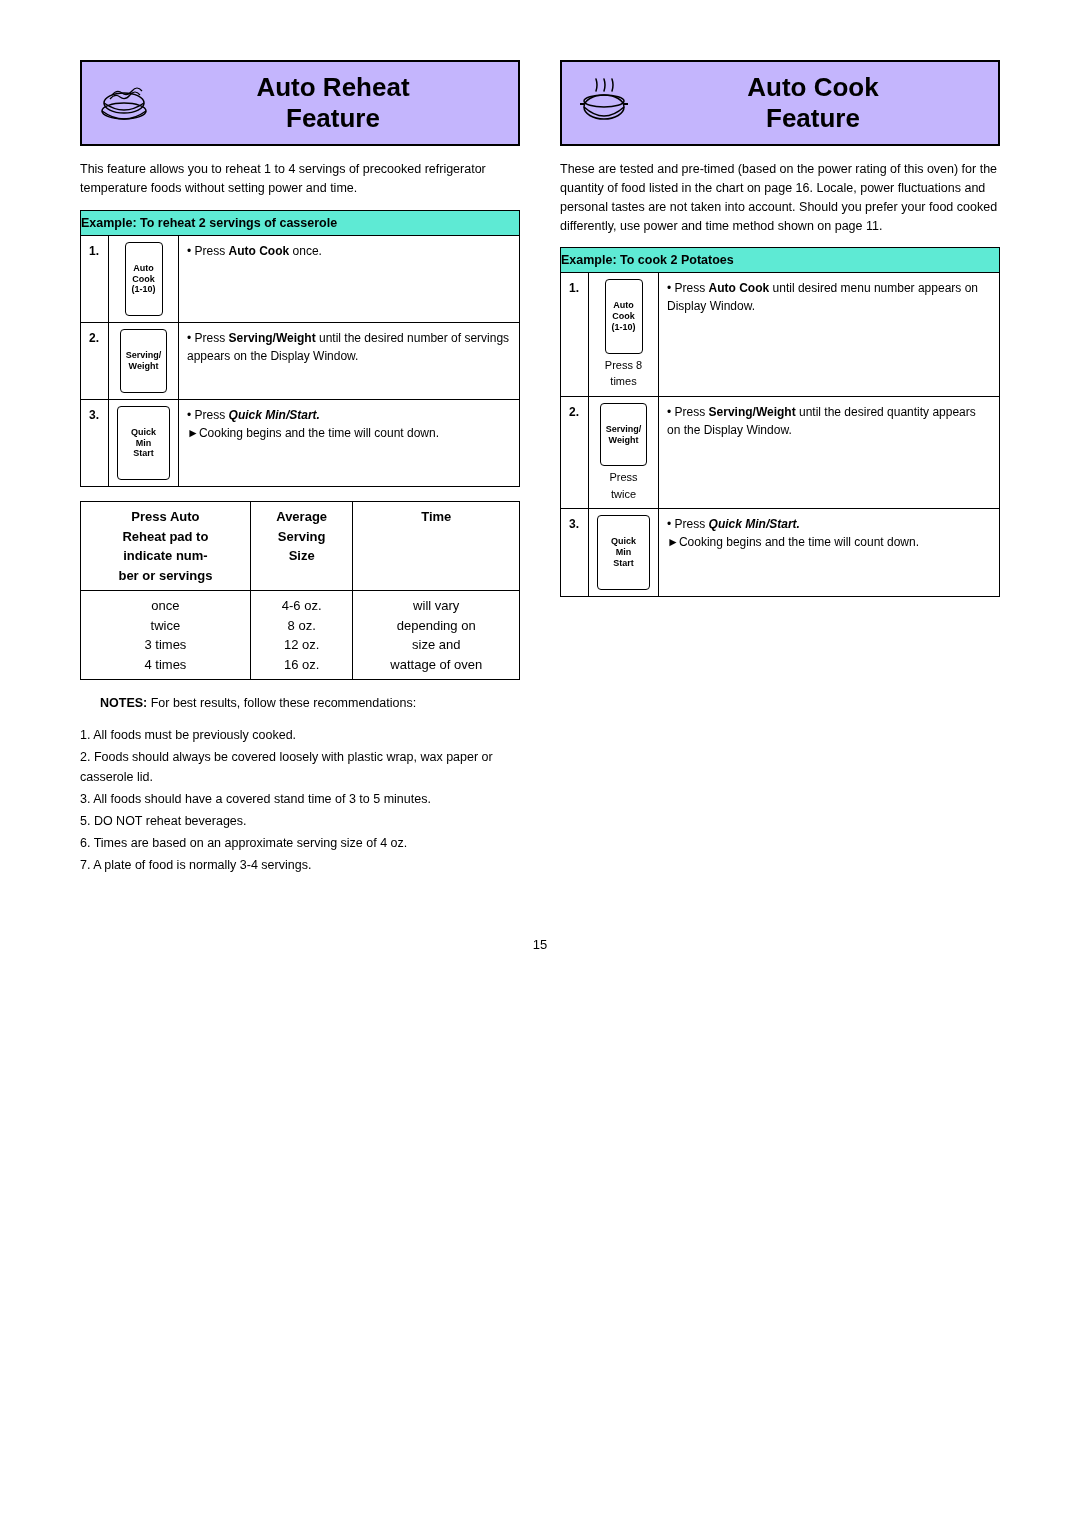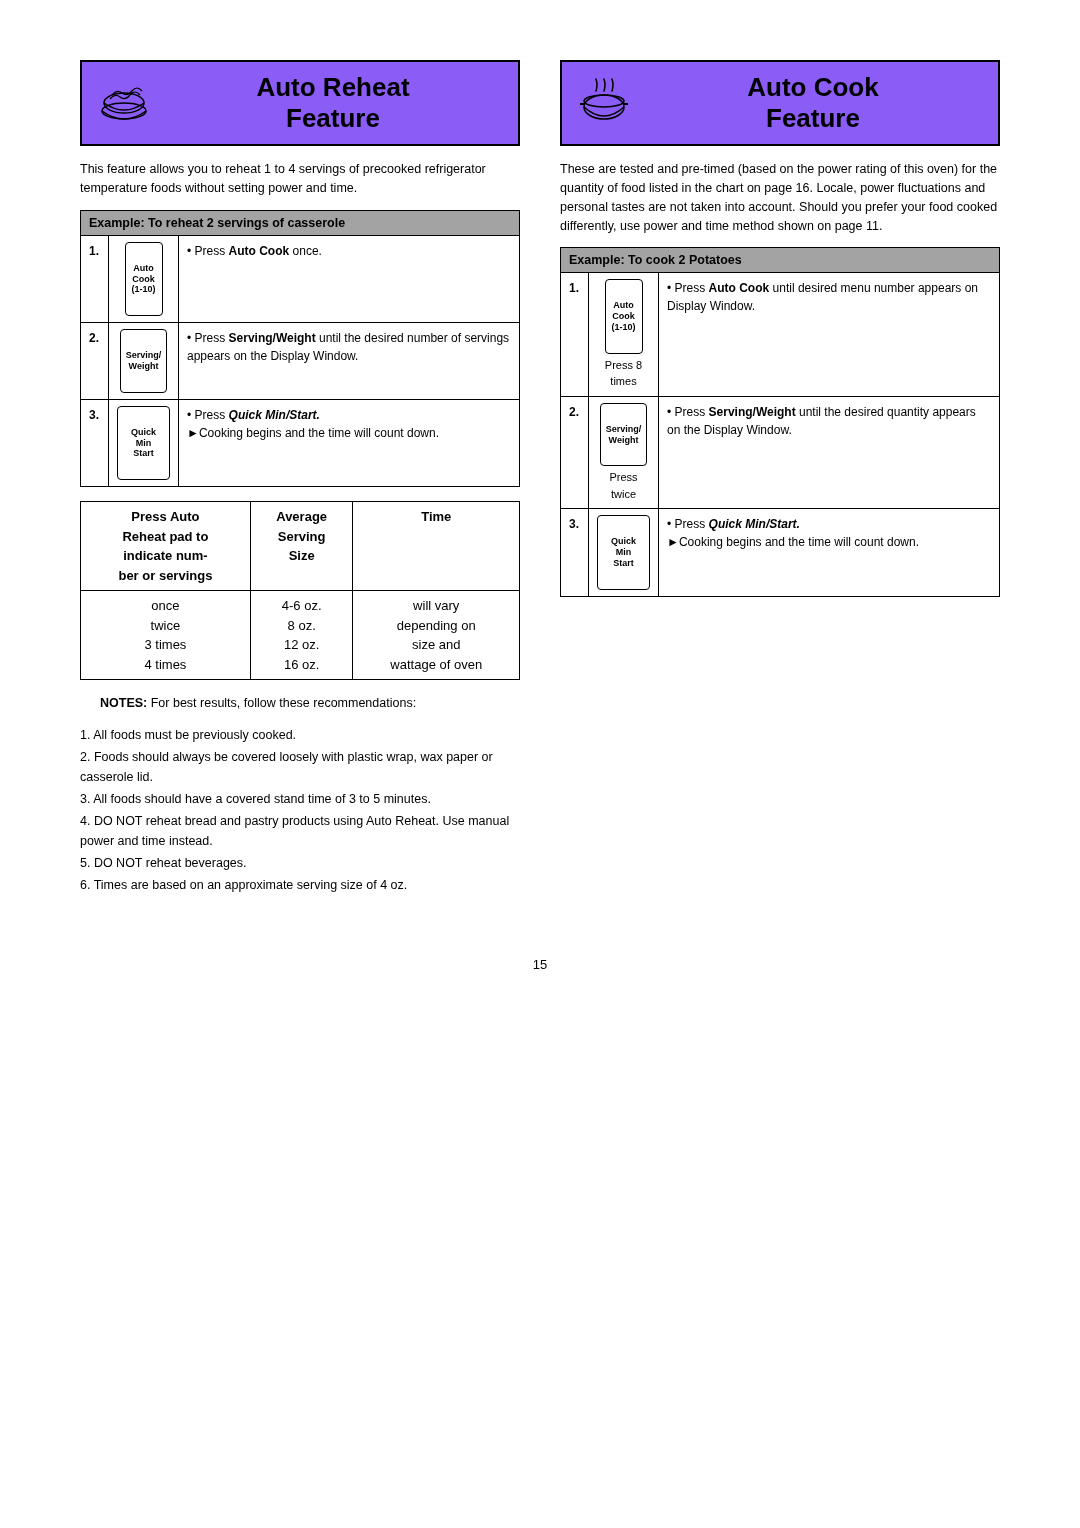--- a/index.html
+++ b/index.html
@@ -19,21 +19,21 @@
     }
     .column {
       flex: 1;
     }
     .section-header {
       display: flex;
       align-items: center;
       border: 2px solid #000;
       padding: 10px 16px;
       margin-bottom: 14px;
-      background: #8b5cf6;
+      background: #c4b5fd;
     }
     .section-icon {
       margin-right: 14px;
       flex-shrink: 0;
     }
     .section-title {
       font-size: 26px;
       font-weight: bold;
       line-height: 1.2;
       text-align: center;
@@ -44,25 +44,25 @@
       line-height: 1.5;
       margin-bottom: 12px;
     }
     .example-table {
       width: 100%;
       border-collapse: collapse;
       margin-bottom: 14px;
     }
     .example-table th {
       border: 1.5px solid #000;
-      padding: 5px 8px;
+      padding: 5px 0;
       font-size: 12.5px;
       font-weight: bold;
       text-align: left;
-      background: #a3a3a3;
+      background: #5eead4;
     }
     .example-table td {
       border: 1.5px solid #000;
       padding: 6px 8px;
       vertical-align: top;
       font-size: 12px;
       line-height: 1.5;
     }
     .step-num {
       font-size: 18px;
@@ -210,23 +210,23 @@
         </tr>
       </tbody>
     </table>
 
     <div class="notes-section">
       <p><b>NOTES:</b> For best results, follow these recommendations:</p>
       <ul class="notes-list">
         <li>1. All foods must be previously cooked.</li>
         <li>2. Foods should always be covered loosely with plastic wrap, wax paper or casserole lid.</li>
         <li>3. All foods should have a covered stand time of 3 to 5 minutes.</li>
-        <li>4. DO NOT reheat bread and pastry products using Auto Reheat. Use manual power and time instead.</li>
         <li>5. DO NOT reheat beverages.</li>
         <li>6. Times are based on an approximate serving size of 4 oz.</li>
+        <li>7. A plate of food is normally 3-4 servings.</li>
       </ul>
     </div>
 
   </div>
 
   <div class="column">
 
     <div class="section-header">
       <div class="section-icon steam-icon">
         <svg width="52" height="52" viewBox="0 0 52 52">

